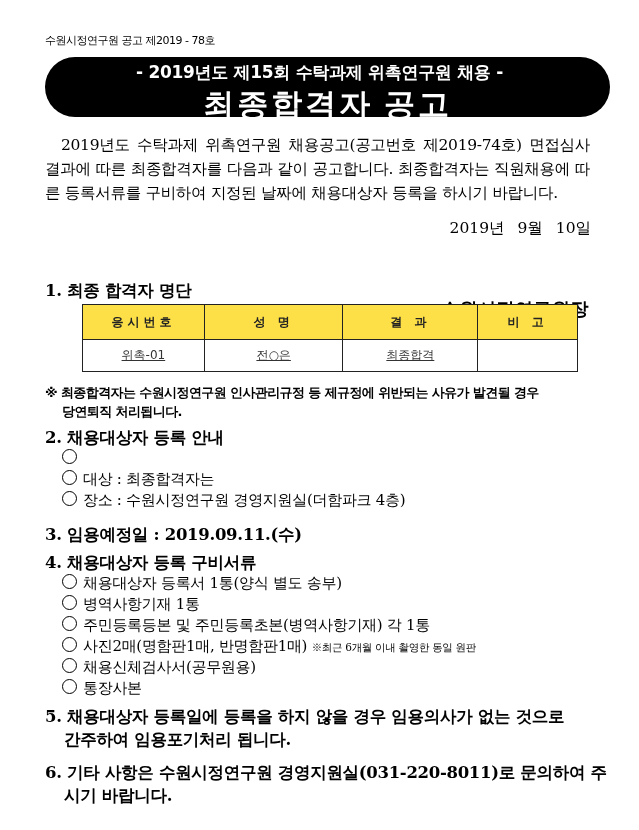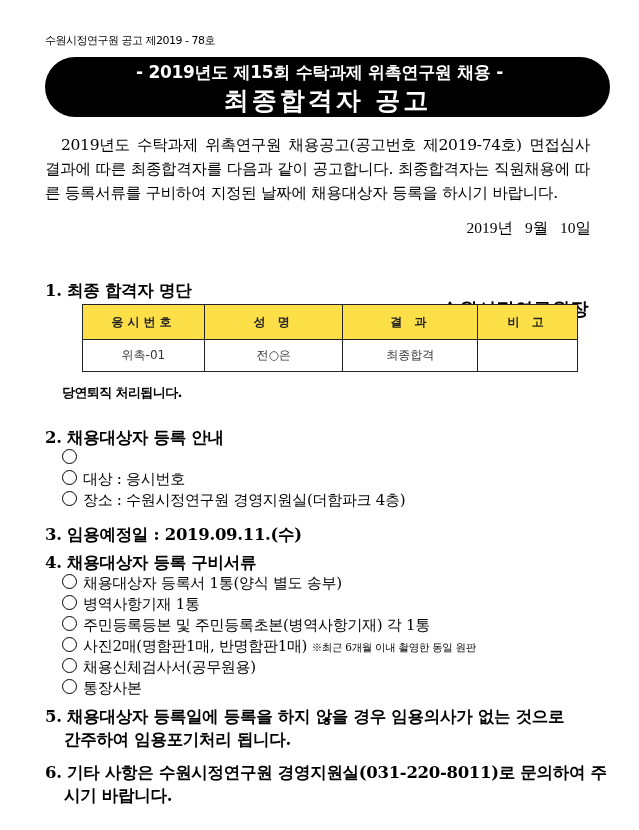--- a/index.html
+++ b/index.html
@@ -3,31 +3,31 @@
 <meta charset="utf-8">
 <style>
   html, body { margin:0; padding:0; background:#ffffff; }
   body { width:639px; height:830px; position:relative; overflow:hidden;
          font-family:"DejaVu Serif", "Liberation Serif", serif; color:#000; }
   .abs { position:absolute; white-space:nowrap; }
   .notice-no { left:45px; top:33px; font-size:11px; font-family:"DejaVu Sans", sans-serif; letter-spacing:-0.5px;text-align:right; }
   .banner { position:absolute; left:45px; top:57px; width:565px; height:60px; background:#000;
             border-radius:30px; color:#fff; text-align:center; font-family:"DejaVu Sans", sans-serif; font-weight:bold; }
   .banner .sub { position:absolute; left:0; right:16px; top:4px; font-size:17px; letter-spacing:-0.3px; }
-  .banner .main { position:absolute; left:0; right:0; top:27px; font-size:25px; letter-spacing:3px; }
+  .banner .main { position:absolute; left:0; right:0; top:27px; font-size:31px; letter-spacing:3px;font-family:Liberation Serif, serif; }
   .para { left:45px; top:133px; width:545px; font-size:15.5px; line-height:24px; white-space:normal;
           text-align:justify; text-indent:16px; letter-spacing:-0.3px; }
-  .date { right:48px; top:218px; font-size:15.5px; word-spacing:8px;font-family:Liberation Serif, serif; }
+  .date { right:48px; top:218px; font-size:15.5px; word-spacing:8px; }
   .signer { right:50px; top:257px; font-size:18px; font-weight:bold; letter-spacing:0.5px; font-family:"DejaVu Sans", sans-serif;margin-top:40px; }
   .h { font-size:16.5px; font-weight:bold; letter-spacing:-0.3px; }
   table.result { position:absolute; left:82px; top:304px; width:496px; border-collapse:collapse;
                  font-family:"DejaVu Sans", sans-serif; font-size:12px; color:#333; }
   table.result th, table.result td { border:1.5px solid #222; text-align:center; padding:0; }
   table.result th { background:#fde047; height:34px; font-weight:bold; color:#222; letter-spacing:4px; }
-  table.result td { height:31px; }
+  table.result td { height:31px;text-decoration:underline; }
   .note { left:45px; top:383px; font-size:13px; font-weight:bold; line-height:19px; white-space:normal; width:545px; font-family:"DejaVu Sans", sans-serif; letter-spacing:-0.6px; }
   .note .ind { padding-left:17px; display:block; }
   .item { font-size:15px; letter-spacing:-0.3px; }
   .circle { display:inline-block; width:13px; height:13px; border:1.3px solid #000; border-radius:50%; margin-right:6px; vertical-align:-1px; }
   .small { font-size:10.5px; letter-spacing:-0.3px; }
 </style>
 </head>
 <body>
 
 <div class="abs notice-no">수원시정연구원 공고 제2019 - 78호</div>
@@ -62,26 +62,27 @@
     <tr>
       <td>위촉-01</td>
       <td>전○은</td>
       <td>최종합격</td>
       <td></td>
     </tr>
   </tbody>
 </table>
 
 <div class="abs note">
+  <span>※ 최종합격자는 수원시정연구원 인사관리규정 등 제규정에 위반되는 사유가 발견될 경우</span>
   <span class="ind">당연퇴직 처리됩니다.</span>
 </div>
 
 <div class="abs h" style="left:45px; top:427px;">2. 채용대상자 등록 안내</div>
 <div class="abs item" style="left:62px; top:449px;"><span class="circle"></span></div>
-<div class="abs item" style="left:62px; top:470px;"><span class="circle"></span><span>대상 : 응시번호</span></div>
+<div class="abs item" style="left:62px; top:470px;"><span class="circle"></span><span>대상 : 최종합격자는</span></div>
 <div class="abs item" style="left:62px; top:491px;"><span class="circle"></span><span>장소 : 수원시정연구원 경영지원실(더함파크 4층)</span></div>
 
 <div class="abs h" style="left:45px; top:524px;">3. 임용예정일 : 2019.09.11.(수)</div>
 
 <div class="abs h" style="left:45px; top:552px;">4. 채용대상자 등록 구비서류</div>
 <div class="abs item" style="left:62px; top:574px;"><span class="circle"></span><span>채용대상자 등록서 1통(양식 별도 송부)</span></div>
 <div class="abs item" style="left:62px; top:595px;"><span class="circle"></span><span>병역사항기재 1통</span></div>
 <div class="abs item" style="left:62px; top:616px;"><span class="circle"></span><span>주민등록등본 및 주민등록초본(병역사항기재) 각 1통</span></div>
 <div class="abs item" style="left:62px; top:637px;"><span class="circle"></span><span>사진2매(명함판1매, 반명함판1매)</span> <span class="small">※최근 6개월 이내 촬영한 동일 원판</span></div>
 <div class="abs item" style="left:62px; top:658px;"><span class="circle"></span><span>채용신체검사서(공무원용)</span></div>

